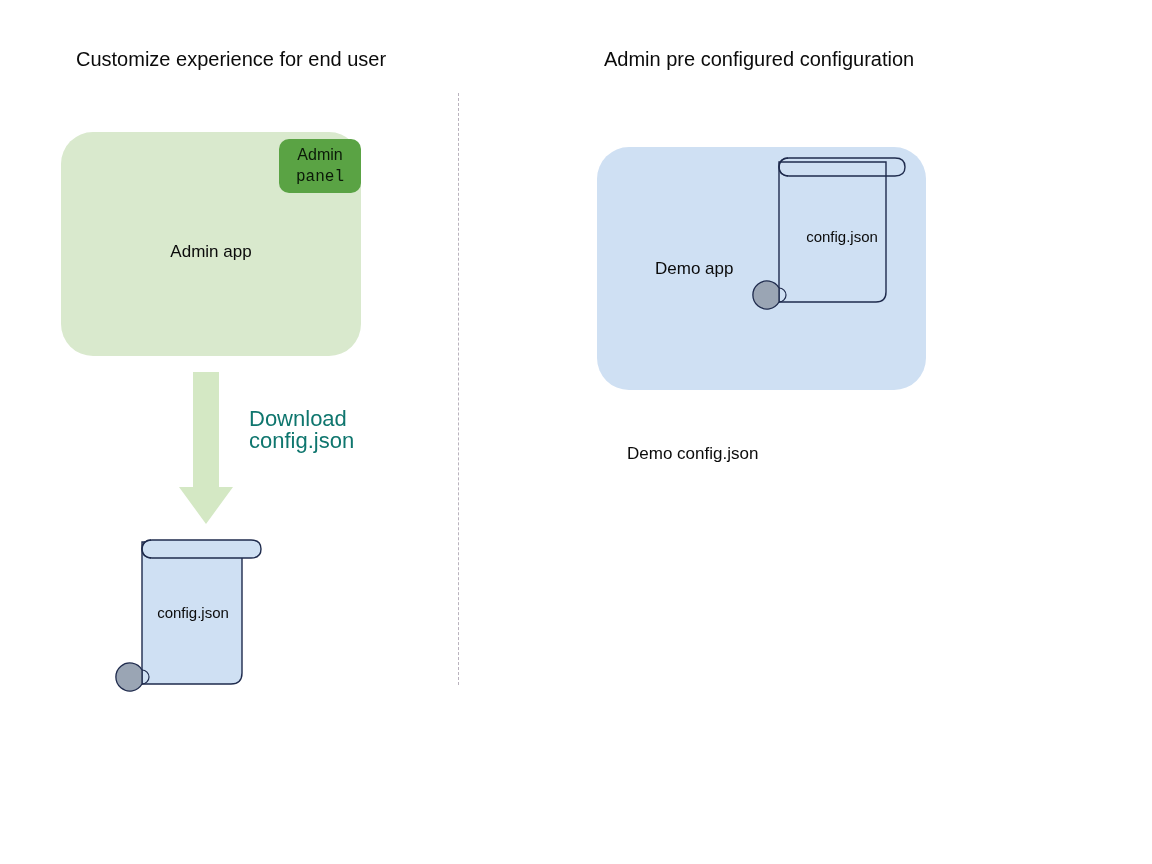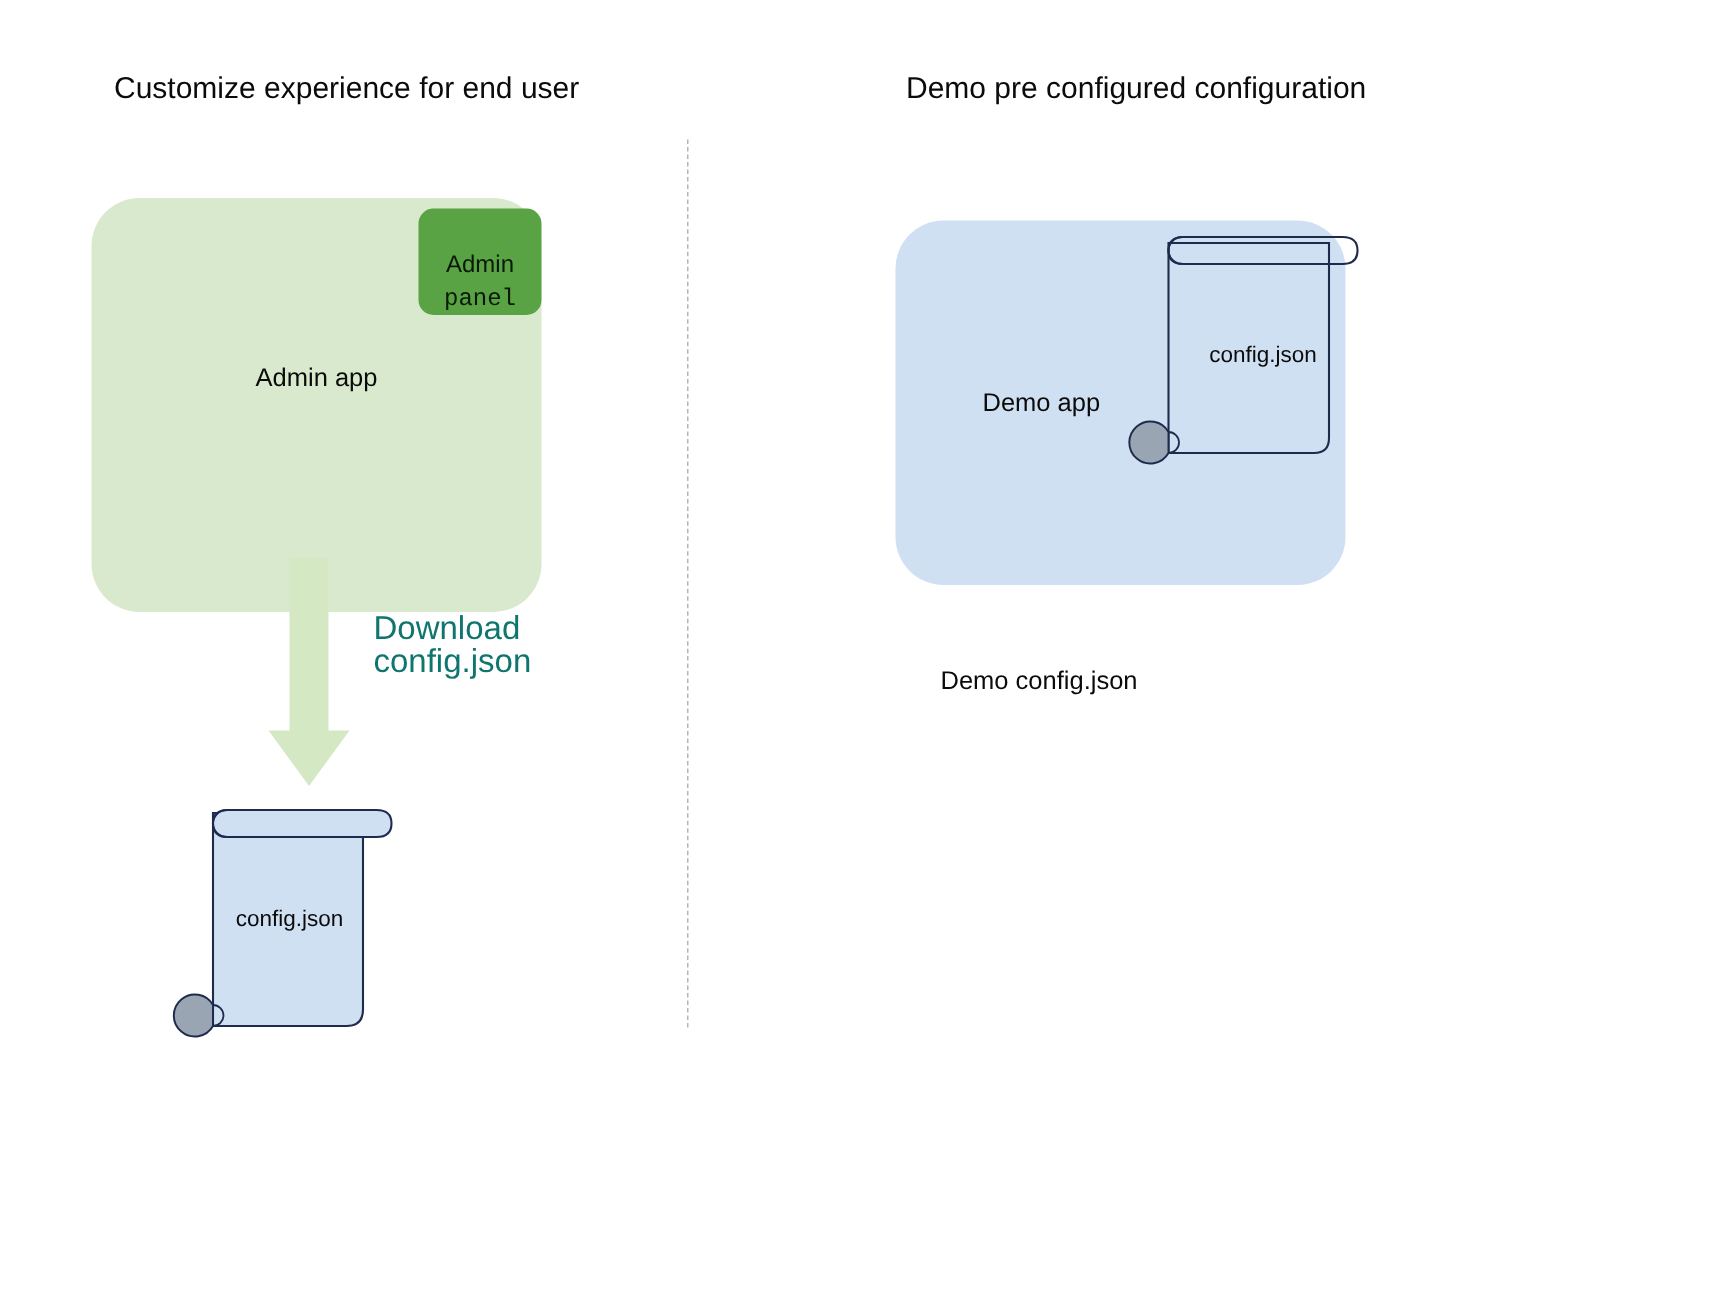--- a/index.html
+++ b/index.html
@@ -48,26 +48,26 @@
     position:absolute;font-size:17px;color:#0b0b0b;white-space:nowrap;
   }
 </style>
 </head>
 <body>
 
 <div class="canvas">
 
   <div class="abs col-title" style="left:76px;top:49px;">Customize experience for end user</div>
 
-  <div class="abs app-box" style="left:61px;top:132px;width:300px;height:276px;background:#d9e9cd;">
+  <div class="abs app-box" style="left:61px;top:132px;width:300px;height:224px;background:#d9e9cd;">
     <div class="app-label" style="left:0;right:0;top:110px;text-align:center;">Admin app</div>
   </div>
 
-  <div class="abs" style="left:279px;top:139px;width:82px;height:71px;background:#5aa344;border-radius:10px;
-              display:flex;flex-direction:column;align-items:center;justify-content:flex-end;">
+  <div class="abs" style="left:279px;top:139px;width:82px;height:54px;background:#5aa344;border-radius:10px;
+              display:flex;flex-direction:column;align-items:center;justify-content:center;">
     <span style="font-size:16px;line-height:22px;color:#0b1a08;">Admin</span>
     <span style="font-size:16px;line-height:22px;color:#0b1a08;font-family:Liberation Mono, monospace;">panel</span>
   </div>
 
   <div class="abs arrow-wrap" style="left:176px;top:372px;width:60px;height:155px;">
     <svg width="60" height="155" viewBox="0 0 60 155">
       <polygon points="17,0 43,0 43,115 57,115 30,152 3,115 17,115" fill="#d4e8c4"></polygon>
     </svg>
   </div>
   <div class="abs arrow-label" style="left:249px;top:408px;">Download</div>
@@ -83,23 +83,23 @@
       <path d="M31,12 A9,9 0 1,0 31,30 A9,9 0 0,1 31,12 Z" fill="#9aa5b4" stroke="#1f2b4d" stroke-width="1.3"></path>
 
       <path d="M22,142 A14,14 0 1,0 22,156 L22,149 Z" fill="#9aa5b4" stroke="#1f2b4d" stroke-width="1.3"></path>
       <path d="M22,142 A7,7 0 0,1 22,156" fill="none" stroke="#1f2b4d" stroke-width="1.2"></path>
     </svg>
     <div class="doc-label" style="left:0;top:76px;width:146px;">config.json</div>
   </div>
 
   <div class="abs divider" style="left:458px;top:93px;height:592px;"></div>
 
-  <div class="abs col-title" style="left:604px;top:49px;">Demo pre configured configuration</div>
+  <div class="abs col-title" style="left:604px;top:49px;">Admin pre configured configuration</div>
 
-  <div class="abs app-box" style="left:597px;top:147px;width:300px;height:243px;background:#cfe0f3;">
+  <div class="abs app-box" style="left:597px;top:147px;width:329px;height:243px;background:#cfe0f3;">
     <div class="app-label" style="left:58px;top:112px;">Demo app</div>
   </div>
 
   <div class="scroll" style="left:765px;top:150px;width:150px;height:165px;">
     <svg width="150" height="165" viewBox="0 0 150 165">
 
       <path d="M14,12 L121,12 L121,142 Q121,152 111,152 L14,152 Z" fill="none" stroke="#1f2b4d" stroke-width="1.4"></path>
 
       <path d="M24,8 L130,8 Q140,8 140,17 Q140,26 130,26 L24,26 Q14,26 14,17 Q14,8 24,8 Z" fill="none" stroke="#1f2b4d" stroke-width="1.4"></path>
 

